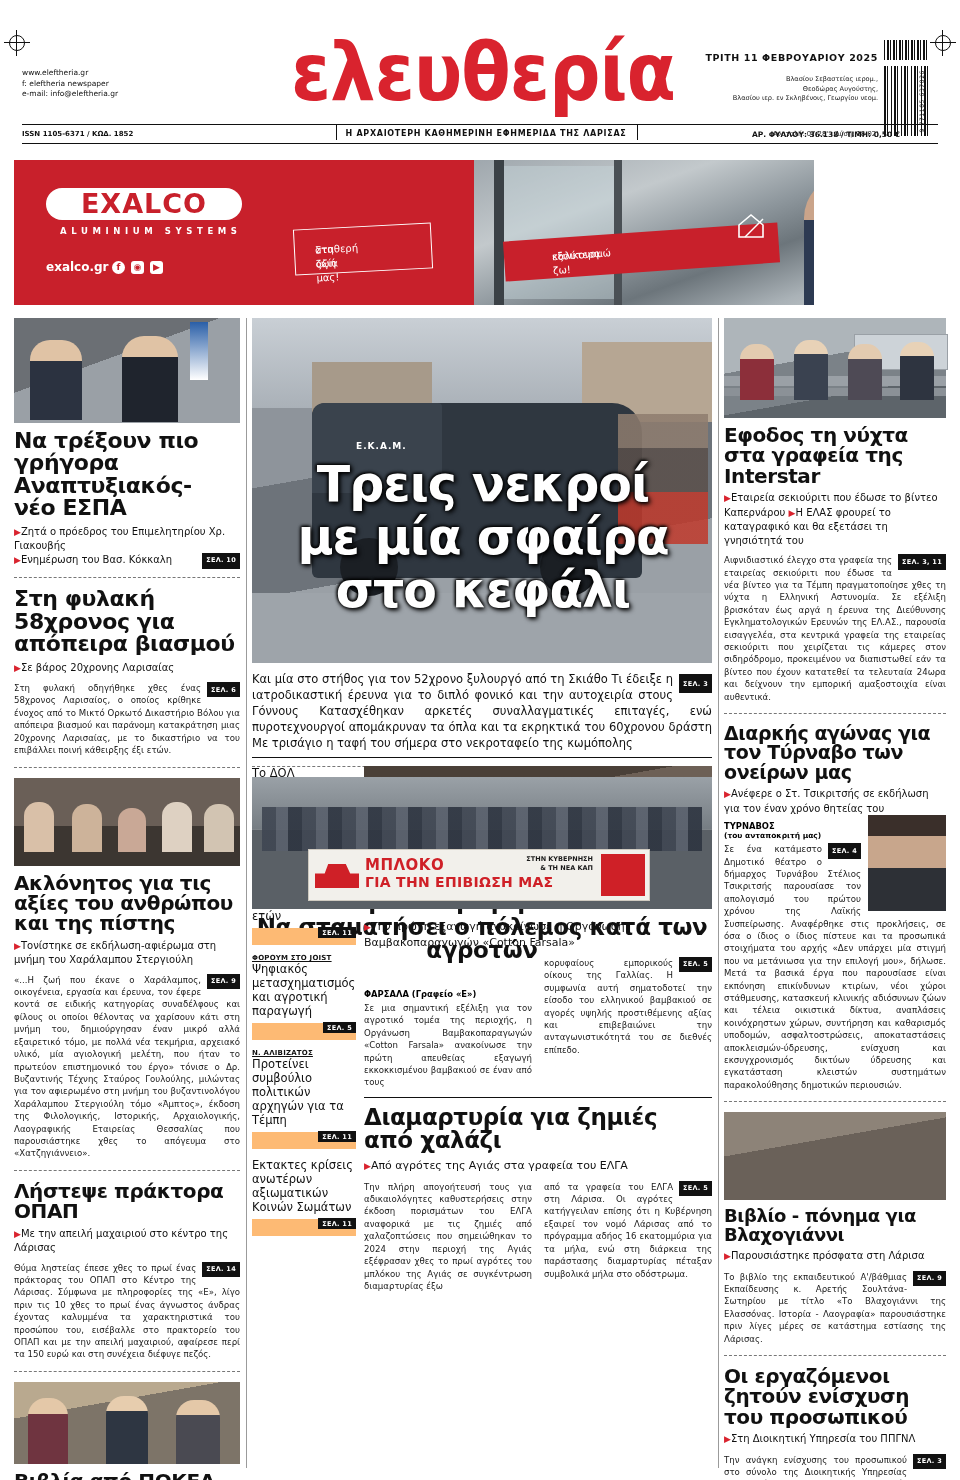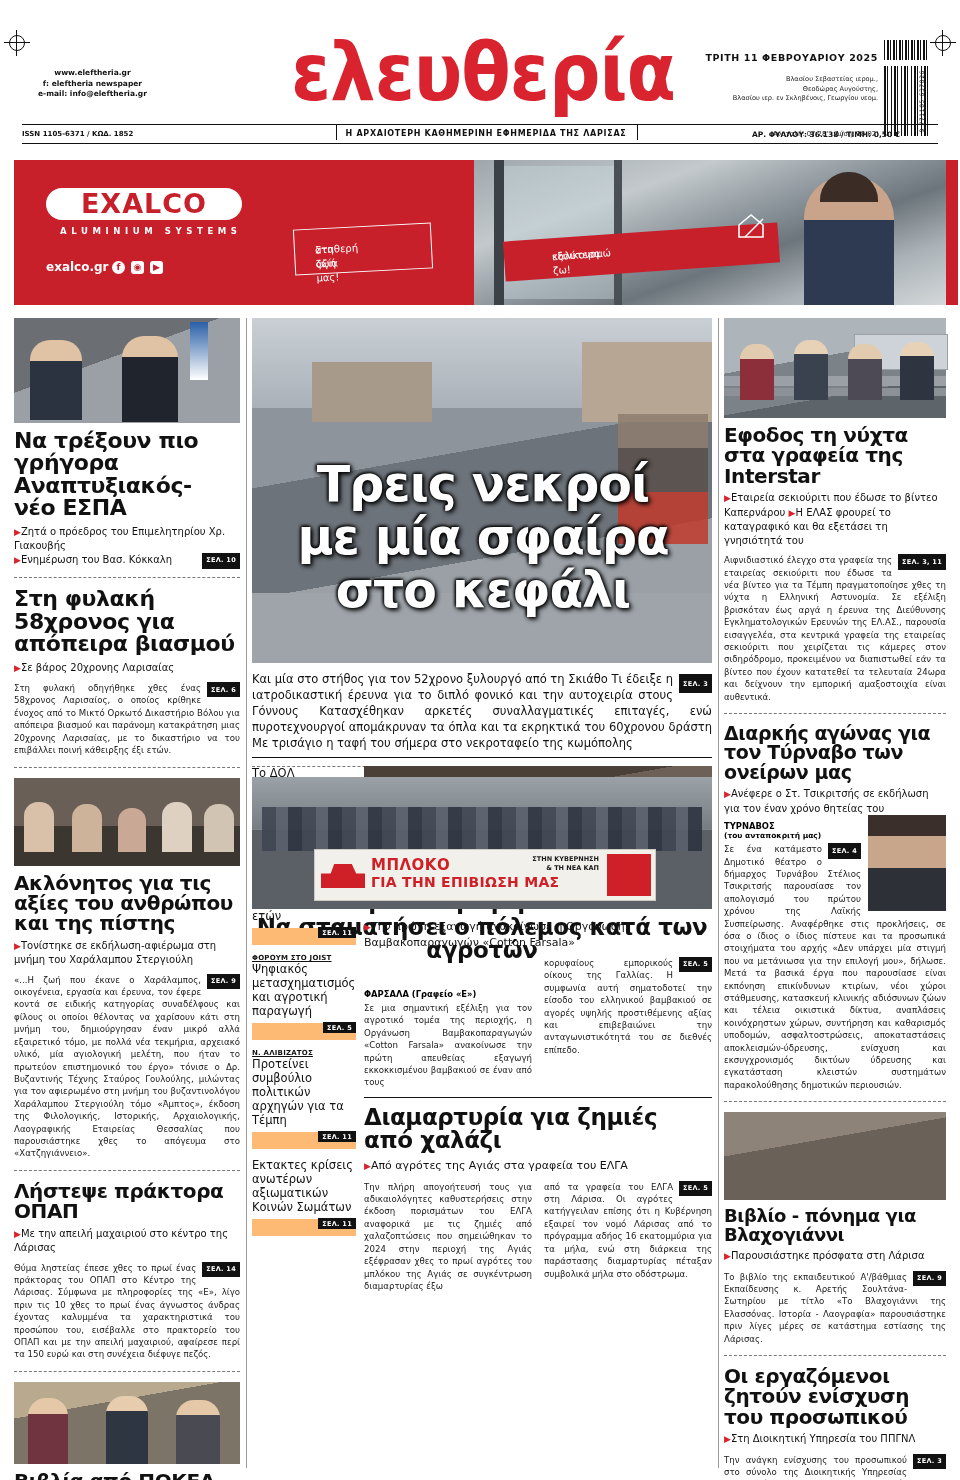--- a/index.html
+++ b/index.html
@@ -16,21 +16,21 @@
 
   
   .regmark{position:absolute;width:26px;height:26px;}
   .regmark::before,.regmark::after{content:"";position:absolute;background:#111;}
   .regmark::before{left:12px;top:0;width:1px;height:26px;}
   .regmark::after{top:12px;left:0;height:1px;width:26px;}
   .regring{position:absolute;left:5px;top:5px;width:14px;height:14px;border:1px solid #111;border-radius:50%;}
 
   
   .masthead{position:relative;height:120px;}
-  .contact{position:absolute;left:38px;top:68px;font-size:7.5px;line-height:10.5px;font-weight:bold;color:#111;text-align:center;}
+  .contact{position:absolute;left:22px;top:68px;font-size:7.5px;line-height:10.5px;font-weight:normal;color:#111;}
   .logo{
     position:absolute;left:268px;top:36px;width:430px;text-align:center;
     font-family:"DejaVu Sans","Liberation Sans",sans-serif;
     font-size:72px;line-height:72px;font-weight:bold;color:#d9232e;
     letter-spacing:-1px;
     transform:scaleY(1.12);
   }
   .dateblock{position:absolute;left:690px;top:52px;width:188px;text-align:right;}
   .dateblock .d1{font-size:9.5px;font-weight:bold;letter-spacing:.6px;color:#111;}
   .dateblock .saints{font-size:6.6px;line-height:9.5px;color:#222;margin-top:12px;}
@@ -45,21 +45,21 @@
 
   .rule-strip{position:absolute;left:22px;top:124px;width:916px;border-top:1px solid #111;}
   .issn{position:absolute;left:22px;top:130px;font-size:7px;font-weight:bold;color:#111;}
   .tagline{position:absolute;left:336px;top:129px;width:300px;text-align:center;
      font-size:8px;font-weight:bold;letter-spacing:.7px;color:#111;}
   .tagline-box{position:absolute;left:336px;top:125px;width:300px;height:15px;border-left:1px solid #111;border-right:1px solid #111;}
   .issue{position:absolute;left:660px;top:130px;width:240px;text-align:right;font-size:7.5px;font-weight:bold;color:#111;}
   .rule-strip2{position:absolute;left:22px;top:143px;width:916px;border-top:1.5px solid #111;}
 
   
-  .ad{position:absolute;left:14px;top:160px;width:944px;height:145px;overflow:hidden;background:#c8202b;}
+  .ad{position:absolute;left:14px;top:160px;width:800px;height:145px;overflow:hidden;background:#c8202b;}
   .ad-left{position:absolute;left:0;top:0;width:460px;height:145px;background:#c8202b;}
   .ad-logo-pill{position:absolute;left:32px;top:28px;width:196px;height:32px;background:#fff;border-radius:16px;}
   .ad-logo-txt{position:absolute;left:32px;top:28px;width:196px;height:32px;line-height:32px;text-align:center;
      font-size:27px;font-weight:bold;color:#c8202b;letter-spacing:1px;font-family:"DejaVu Sans",sans-serif;}
   .ad-sub{position:absolute;left:46px;top:66px;font-size:8.5px;letter-spacing:4.6px;color:#fff;font-weight:bold;}
   .ad-url{position:absolute;left:32px;top:100px;font-size:12px;color:#fff;font-weight:bold;}
   .ad-social{position:absolute;left:98px;top:101px;display:flex;gap:6px;}
   .soc{width:13px;height:13px;border-radius:3px;background:#fff;color:#c8202b;font-size:9px;line-height:13px;text-align:center;font-weight:bold;}
   .soc.r{border-radius:50%;}
   .ad-stamp{position:absolute;left:280px;top:66px;width:136px;height:44px;border:1.5px solid #fff;
@@ -295,20 +295,26 @@
       </div>
     </div>
 
     <div class="col-c">
 
       <div class="mainphoto">
         <div class="mp-sky"></div>
         <div class="mp-bldg"></div>
         <div class="mp-bldg2"></div>
         <div class="mp-ground"></div>
+        <div class="mp-truck">
+          <div class="cab"></div>
+          <div class="ekam">Ε.Κ.Α.Μ.</div>
+          <div class="mp-wheel mp-w1"></div>
+          <div class="mp-wheel mp-w2"></div>
+        </div>
         <div class="mp-people"></div>
         <div class="mainhead">
           <span>Τρεις νεκροί</span><br>
           <span>με μία σφαίρα</span><br>
           <span>στο κεφάλι</span>
         </div>
       </div>
 
       <div class="mainsub">
         <span class="sela-wrap" style="margin-top:3px;"><span class="sela">ΣΕΛ. 3</span></span>
@@ -404,21 +410,21 @@
           </div>
         </div>
       </div>
 
       <div class="dash" style="margin-top:6px;"></div>
 
       <div class="photo" style="height:132px;background:linear-gradient(180deg,#7e8489 0 40%,#5a6066 40% 100%);">
         <div style="position:absolute;left:0;top:0;width:460px;height:52px;background:linear-gradient(180deg,#9aa1a7,#767d83);"></div>
         <div style="position:absolute;left:10px;top:30px;width:440px;height:44px;opacity:.9;
                     background:repeating-linear-gradient(90deg,#3f4652 0 14px,#59606c 14px 26px,#2d3440 26px 40px);"></div>
-        <div style="position:absolute;left:62px;top:72px;width:340px;height:50px;background:#f2f0eb;border:1px solid #cfcac0;">
+        <div style="position:absolute;left:56px;top:72px;width:340px;height:50px;background:#f2f0eb;border:1px solid #cfcac0;">
           <div style="position:absolute;left:6px;top:6px;width:44px;height:32px;background:#cf2027;clip-path:polygon(0 55%,22% 55%,30% 25%,70% 25%,80% 55%,100% 55%,100% 100%,0 100%);"></div>
           <div style="position:absolute;left:56px;top:6px;font-size:15px;font-weight:bold;color:#cf2027;letter-spacing:.5px;">ΜΠΛΟΚΟ</div>
           <div style="position:absolute;left:56px;top:24px;font-size:14px;font-weight:bold;color:#cf2027;letter-spacing:.3px;">ΓΙΑ ΤΗΝ ΕΠΙΒΙΩΣΗ ΜΑΣ</div>
           <div style="position:absolute;right:56px;top:5px;font-size:6.5px;font-weight:bold;color:#1b1b1b;">ΣΤΗΝ ΚΥΒΕΡΝΗΣΗ</div>
           <div style="position:absolute;right:56px;top:14px;font-size:6.5px;font-weight:bold;color:#1b1b1b;">&amp; ΤΗ ΝΕΑ ΚΑΠ</div>
           <div style="position:absolute;right:4px;top:4px;width:44px;height:42px;background:#cf2027;"></div>
         </div>
       </div>
 
       <div style="margin-top:7px;">

